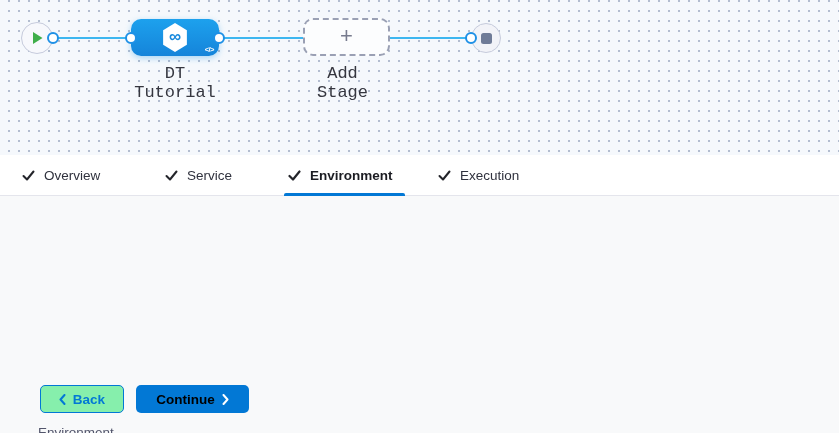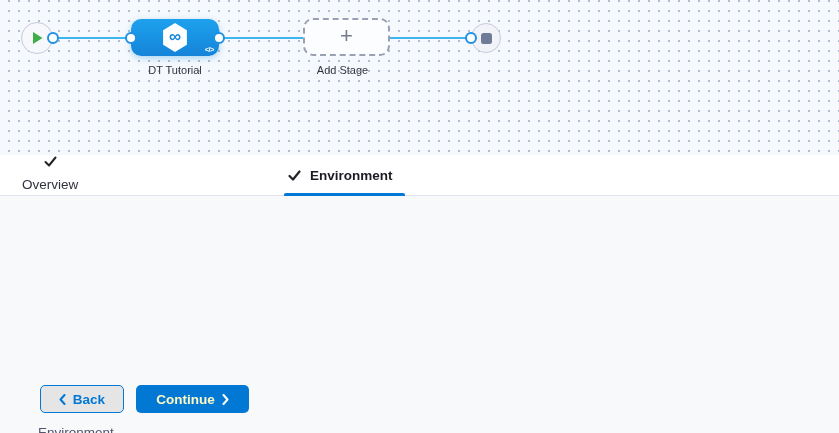--- a/index.html
+++ b/index.html
@@ -26,21 +26,21 @@
     box-shadow:0 2px 6px rgba(27,150,228,.35);
     display:flex; align-items:center; justify-content:center; z-index:2;
   }
   .hexagon {
     width:27px; height:29px; background:#fff;
     clip-path:polygon(50% 0%, 94% 25%, 94% 75%, 50% 100%, 6% 75%, 6% 25%);
     display:flex; align-items:center; justify-content:center;
   }
   .infinity { color:#1889dd; font-size:17px; font-weight:bold; line-height:1; margin-top:-2px; }
   .code-badge { position:absolute; right:5px; bottom:2px; color:#fff; font-size:7.5px; font-weight:bold; letter-spacing:-0.5px; }
-  .node-label { position:absolute; top:64px; text-align:center; font-size:11px; color:#35363f; }
+  .node-label { position:absolute; top:64px; text-align:center; font-size:17px; color:#35363f;font-family:Liberation Mono, monospace; }
   .add-stage {
     position:absolute; left:303px; top:18px; width:87px; height:38px; border-radius:10px;
     border:2px dashed #9aa0b4; background:#fcfdfe; display:flex; align-items:center; justify-content:center; z-index:2;
   }
   .plus { color:#777b8e; font-size:22px; font-weight:300; line-height:1; margin-top:-2px; }
   .stop-node {
     position:absolute; left:471px; top:23px; width:30px; height:30px; border-radius:50%;
     background:#f2f3f8; border:1.5px solid #c6cbdc; display:flex; align-items:center; justify-content:center; z-index:2;
   }
   .stop-square { width:11px; height:11px; background:#6f7b97; border-radius:2.5px; }
@@ -53,22 +53,22 @@
   .tab-underline { position:absolute; left:284px; bottom:-1px; width:121px; height:3px; background:#0278d5; border-radius:2px 2px 0 0; }
 
   
   .content { position:absolute; left:0; top:196px; width:839px; height:237px; background:#f8f9fa; }
   .section-title { position:absolute; left:38px; top:229px; font-size:13.5px; color:#52556b; }
 
   
   .btn { position:absolute; top:385px; height:28px; border-radius:5px; display:flex; align-items:center;
          justify-content:center; gap:7px; font-size:13.5px; font-weight:bold; cursor:pointer;
          font-family:"Liberation Sans", sans-serif; }
-  .btn-back { left:40px; width:84px; background:#e5e5e5; border:1.5px solid #0278d5; color:#0278d5;text-align:right; }
-  .btn-continue { left:136px; width:113px; background:#0278d5; border:none; color:#fef9c3; }
+  .btn-back { left:40px; width:84px; background:#86efac; border:1.5px solid #0278d5; color:#0278d5;text-align:right; }
+  .btn-continue { left:136px; width:113px; background:#0278d5; border:none; color:#000000; }
 </style>
 </head>
 <body>
 
 <div class="app">
 
   <div class="graph">
     <div class="line" style="left:53px; width:80px;"></div>
     <div class="line" style="left:219px; width:84px;"></div>
     <div class="line" style="left:390px; width:76px;"></div>
@@ -95,31 +95,43 @@
     </div>
     <div class="node-label" style="left:299px; width:87px;">Add Stage</div>
 
     <div class="port" style="left:465px;"></div>
     <div class="stop-node">
       <div class="stop-square"></div>
     </div>
   </div>
 
   <div class="tabbar">
-    <div class="tab" style="left:22px;flex-direction:column;">
+    <div class="tab" style="left:22px;">
       <svg width="13" height="13" viewBox="0 0 13 13">
           <polyline points="1.5,7 5,10.5 11.5,2.5" fill="none" stroke="#23242a" stroke-width="2" stroke-linecap="round" stroke-linejoin="round"></polyline>
         </svg>
       <span class="tab-label">Overview</span>
+    </div>
+    <div class="tab" style="left:165px;">
+      <svg width="13" height="13" viewBox="0 0 13 13">
+          <polyline points="1.5,7 5,10.5 11.5,2.5" fill="none" stroke="#23242a" stroke-width="2" stroke-linecap="round" stroke-linejoin="round"></polyline>
+        </svg>
+      <span class="tab-label">Service</span>
     </div>
     <div class="tab active" style="left:288px;">
       <svg width="13" height="13" viewBox="0 0 13 13">
           <polyline points="1.5,7 5,10.5 11.5,2.5" fill="none" stroke="#23242a" stroke-width="2.2" stroke-linecap="round" stroke-linejoin="round"></polyline>
         </svg>
       <span class="tab-label">Environment</span>
+    </div>
+    <div class="tab" style="left:438px;">
+      <svg width="13" height="13" viewBox="0 0 13 13">
+          <polyline points="1.5,7 5,10.5 11.5,2.5" fill="none" stroke="#23242a" stroke-width="2" stroke-linecap="round" stroke-linejoin="round"></polyline>
+        </svg>
+      <span class="tab-label">Execution</span>
     </div>
     <div class="tab-underline"></div>
   </div>
 
   <div class="content">
     <div class="section-title">Environment</div>
 
   </div>
 
   <button class="btn btn-back">

